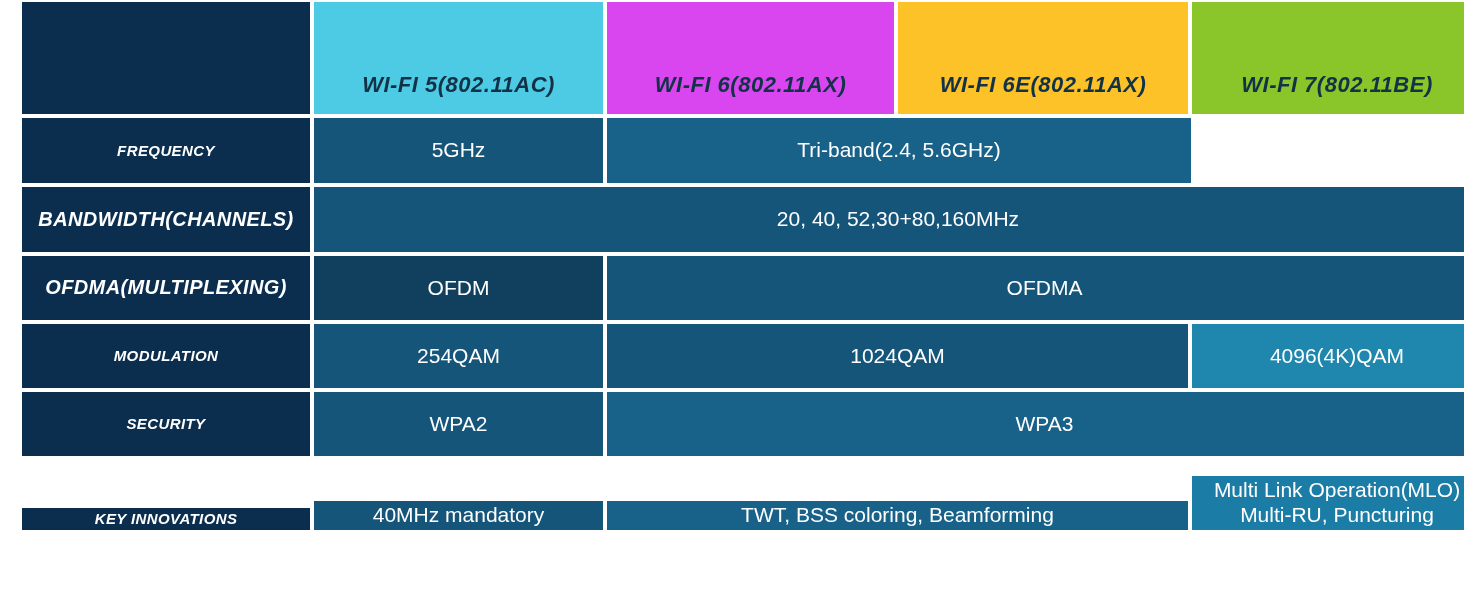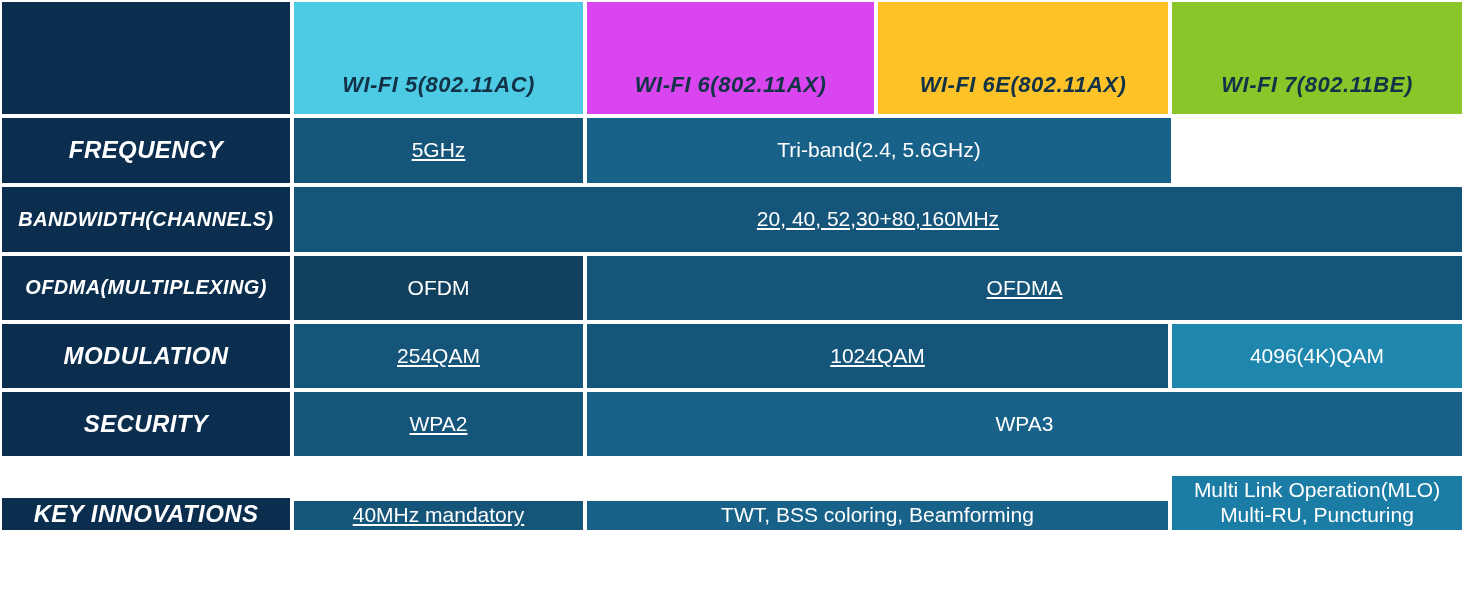--- a/index.html
+++ b/index.html
@@ -12,20 +12,21 @@
     height: 600px;
     font-family: "Liberation Sans", sans-serif;
     overflow: hidden;
   }
   .table {
     width: 1244px;
     height: 600px;
     display: flex;
     flex-direction: column;
     background: #ffffff;
+    margin-left: 20px;
   }
   .row {
     display: flex;
     width: 100%;
     box-sizing: border-box;
   }
   .cell {
     box-sizing: border-box;
     border: 2px solid #ffffff;
     display: flex;
@@ -67,29 +68,29 @@
   .head-1 { background: #4ecbe4; }
   .head-2 { background: #d946ef; }
   .head-3 { background: #fdc228; }
   .head-4 { background: #8ac62a; }
 
   
   .label-cell {
     background: #0b2e4f;
     font-style: italic;
     font-weight: bold;
-    font-size: 24px;
+    font-size: 15px;
     letter-spacing: 0.4px;
     color: #ffffff;
   }
   .label-cell.small { font-size: 20px; }
 
   
   .b-dark { background: #11405e; }
-  .b-mid  { background: #15557a; text-decoration: underline; }
+  .b-mid  { background: #15557a; }
   .b-mid2 { background: #186189; }
   .b-light{ background: #1b7ca6; }
   .b-light2{ background: #1f86ad; }
   .b-teal { background: #1a6e95; }
 
   .row-1 { height: 69px; }
   .row-2 { height: 69px; }
   .row-3 { height: 68px; }
   .row-4 { height: 68px; }
   .row-5 { height: 68px; }

